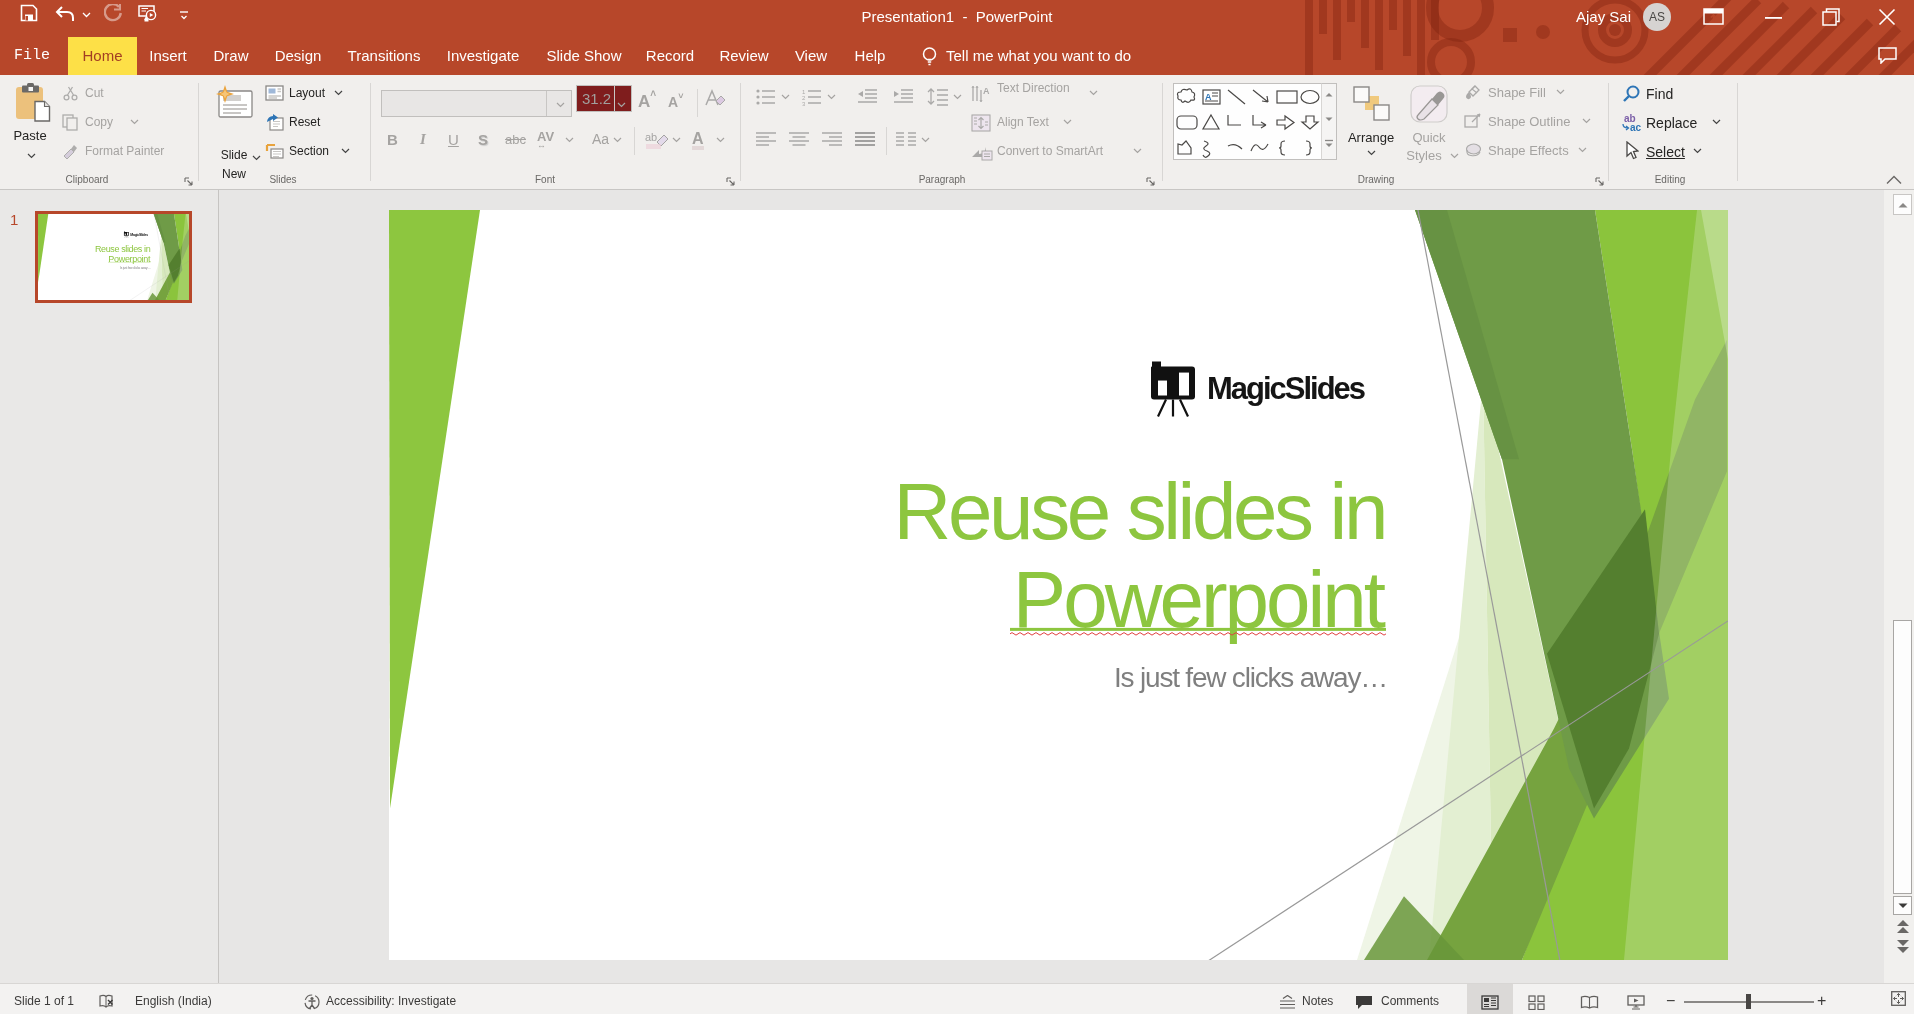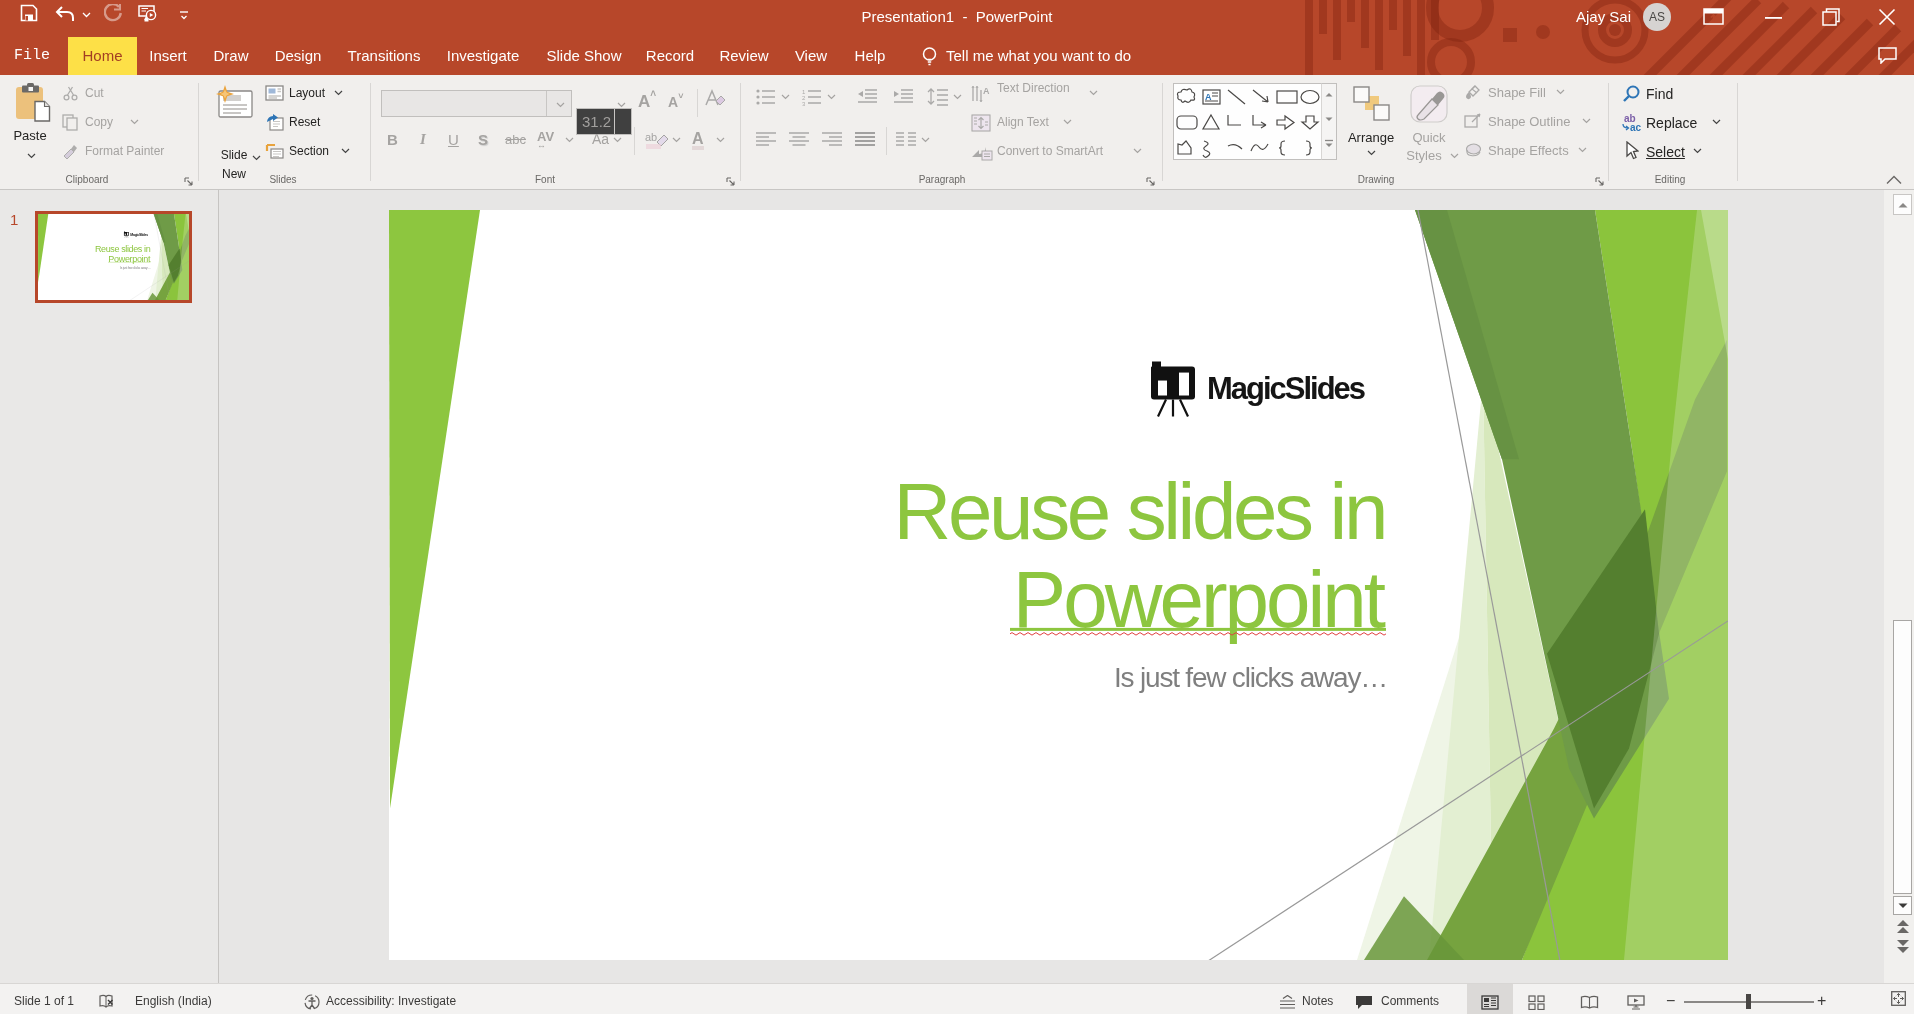--- a/index.html
+++ b/index.html
@@ -228,21 +228,21 @@
     </svg>
   <div class="glabel" style="left:243px;width:80px;">Slides</div>
   <div class="gdiv" style="left:370px;"></div>
   
   <div class="abs" style="left:381px;top:15px;width:191px;height:27px;background:#E8E6E5;border:1px solid #C1BFBD;">
       <span style="position:absolute;right:24px;top:0;width:1px;height:25px;background:#C8C6C4;"></span>
     </div>
   <svg class="abs" style="left:556px;top:27px" width="9" height="6" viewBox="0 0 9 6">
       <path d="M1 1 L4.5 4.5 L8 1" fill="none" stroke="#A5A3A1" stroke-width="1.2"></path>
     </svg>
-  <div class="abs" style="left:576px;top:33px;width:56px;height:27px;background:#404040;border:1px solid #C1BFBD;color:#A19F9D;font-size:15px;line-height:25px;text-indent:5px;">31.2<span style="position:absolute;right:16px;top:0;width:1px;height:25px;background:#C8C6C4;"></span></div>
+  <div class="abs" style="left:576px;top:10px;width:56px;height:27px;background:#7f1d1d;border:1px solid #C1BFBD;color:#A19F9D;font-size:15px;line-height:25px;text-indent:5px;">31.2<span style="position:absolute;right:16px;top:0;width:1px;height:25px;background:#C8C6C4;"></span></div>
   <svg class="abs" style="left:617px;top:27px" width="9" height="6" viewBox="0 0 9 6">
       <path d="M1 1 L4.5 4.5 L8 1" fill="none" stroke="#A5A3A1" stroke-width="1.2"></path>
     </svg>
   <div class="abs gray" style="left:638px;top:13px;font-size:17px;font-weight:bold;">A<span style="font-size:10px;vertical-align:10px;">˄</span></div>
   <div class="abs gray" style="left:668px;top:16px;font-size:14px;font-weight:bold;">A<span style="font-size:9px;vertical-align:8px;">˅</span></div><div class="gdiv" style="left:697px;top:14px;height:28px;"></div>
   <svg class="abs" style="left:704px;top:14px" width="22" height="21" viewBox="0 0 22 21" opacity="0.5">
       <path d="M2 16 L8 2 L14 16 M4.5 11 H11.5" stroke="#666" stroke-width="1.5" fill="none"></path>
       <path d="M12 12 L17 7 L21 11 L16 16 Z" fill="#C9A7D8" stroke="#666" stroke-width="1"></path>
     </svg>
   <div class="abs gray" style="left:387px;top:56px;font-size:15px;font-weight:bold;">B</div>

